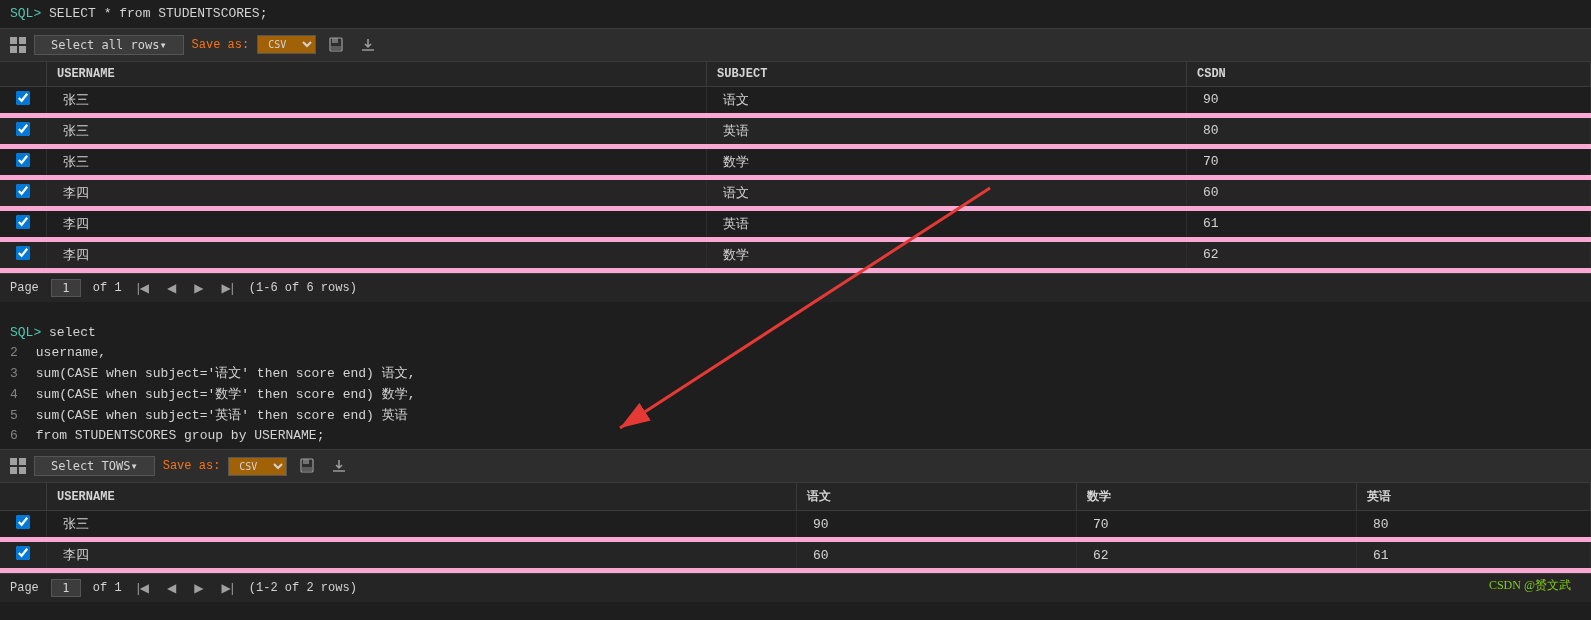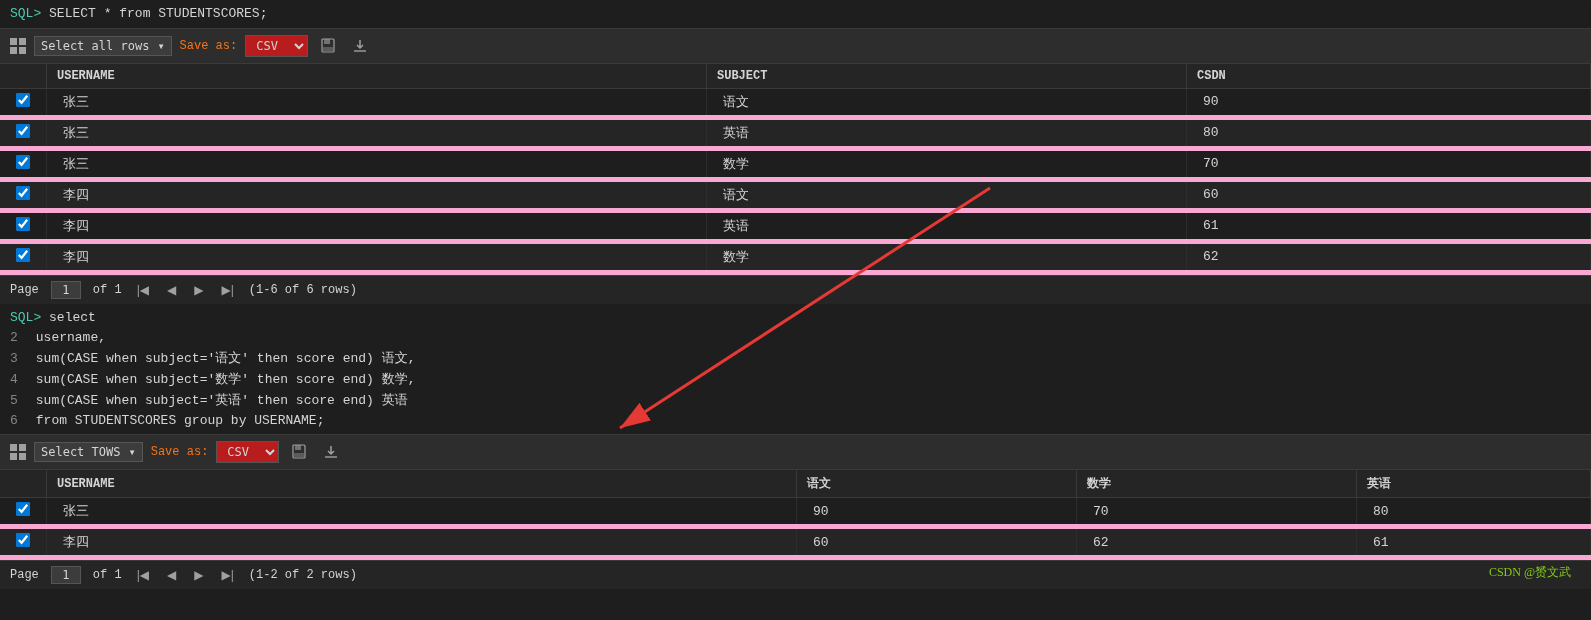--- a/index.html
+++ b/index.html
@@ -43,40 +43,40 @@
     }
     .toolbar-grid-icon span {
       background: #a0a0a0;
       display: block;
     }
 
     .select-dropdown {
       background: #3c3c3c;
       border: 1px solid #555;
       color: #d4d4d4;
-      padding: 2px 6px;
+      padding: 2px 16px;
       font-family: Consolas, monospace;
       font-size: 12px;
       cursor: pointer;
       display: flex;
       align-items: center;
-      gap: 8px;
+      gap: 0;
     }
 
     .save-label {
       color: #f97316;
       font-size: 12px;
     }
 
     .csv-select {
-      background: #b91c1c;
+      background: #a16207;
       border: 1px solid #555;
       color: #d4d4d4;
       font-family: Consolas, monospace;
-      font-size: 12px;
+      font-size: 10px;
       padding: 2px 6px;
       outline: none;
       cursor: pointer;
     }
 
     .icon-btn {
       background: none;
       border: none;
       color: #a0a0a0;
       cursor: pointer;
@@ -150,20 +150,21 @@
       border: none;
       color: #a0a0a0;
       cursor: pointer;
       font-size: 12px;
       padding: 0 3px;
     }
 
     .sql-block {
       background: #1e1e1e;
       padding: 4px 10px 2px 10px;
+      margin-top: 17px;
     }
     .sql-block .line {
       line-height: 1.6;
       color: #d4d4d4;
       font-size: 13px;
     }
     .sql-block .line .num {
       color: #858585;
       margin-right: 8px;
       display: inline-block;

